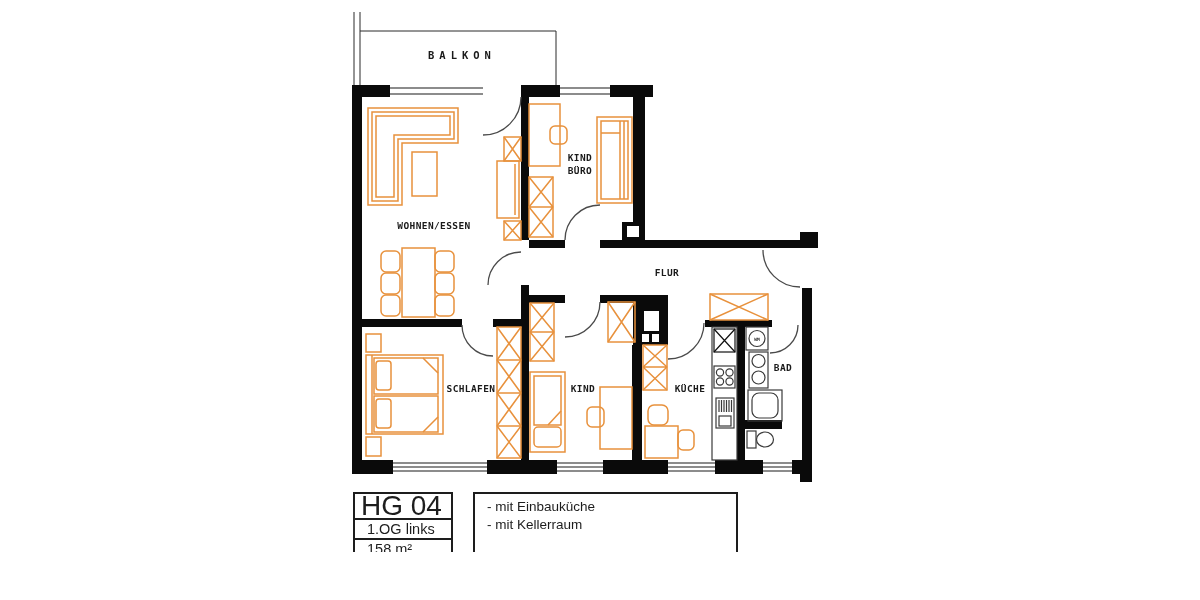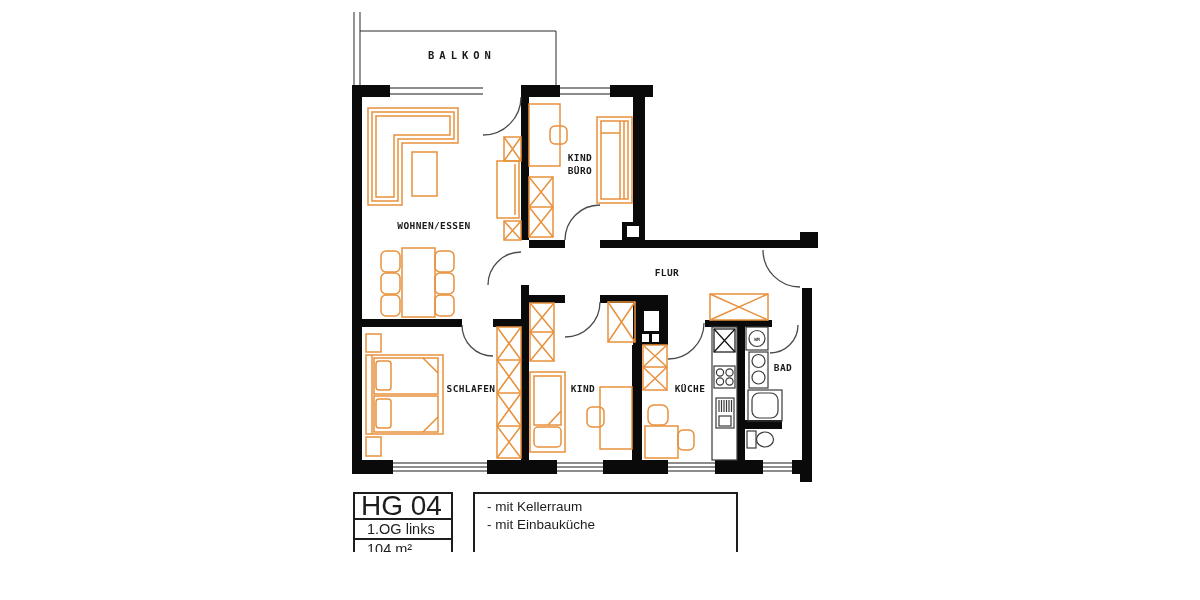--- a/index.html
+++ b/index.html
@@ -223,21 +223,21 @@
   </g>
   <text class="wm-label" x="757" y="340.5" text-anchor="middle">WM</text>
   <text class="room-label" x="783" y="371" text-anchor="middle">BAD</text>
 
 </svg>
 
 
 <div class="info-unit-box">
   <div class="row1">HG 04</div>
   <div class="row2">1.OG links</div>
-  <div class="row3">104 m²</div>
+  <div class="row3">158 m²</div>
 </div>
 
 <div class="info-feature-box">
+  <div>- mit Einbauküche</div>
   <div>- mit Kellerraum</div>
-  <div>- mit Einbauküche</div>
 </div>
 
 </div>
 
 </body></html>

